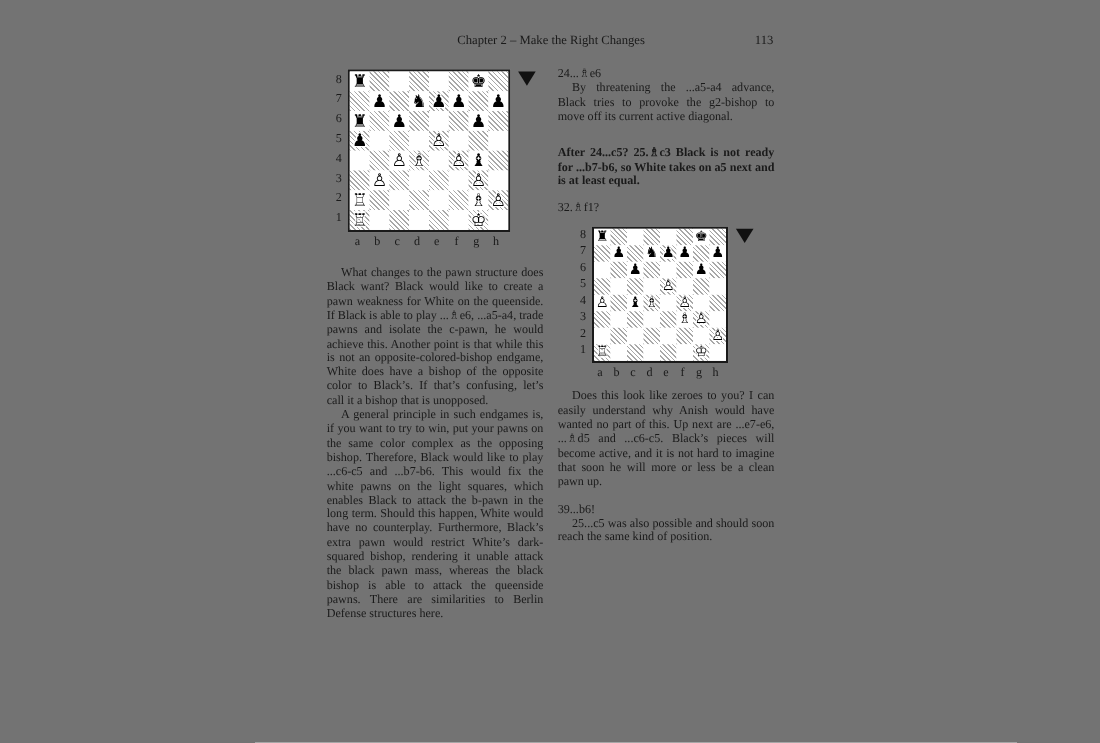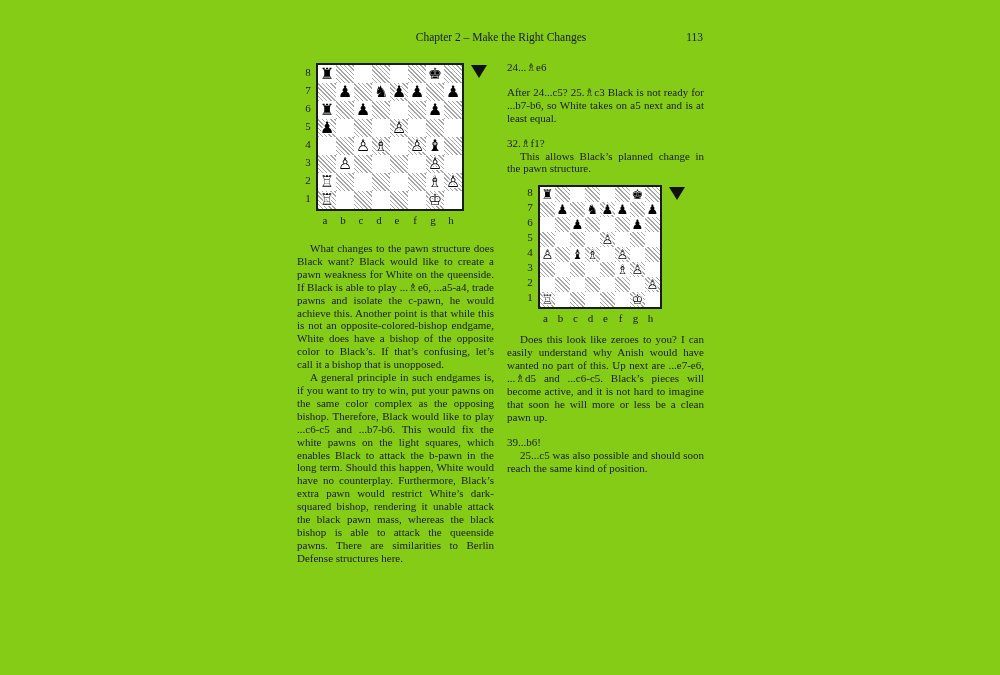--- a/index.html
+++ b/index.html
@@ -4,33 +4,33 @@
 <style>
   * { box-sizing: border-box; margin: 0; padding: 0; }
   html, body { background: #ffffff; }
   body {
     width: 1000px; height: 675px;
     font-family: "Liberation Serif", "DejaVu Serif", serif;
     color: #1a1a1a;
     position: relative;
     overflow: hidden;
   }
-  .page { position: absolute; inset: 0; background: #84cc16; }
+  .page { position: absolute; inset: 0; background: #737373; }
   .content { position: absolute; left: 297px; top: 30px; width: 408px; }
 
   
   .page-header { position: relative; width: 100%; text-align: center; font-size: 11.5px; line-height: 14px; }
   .page-number { position: absolute; right: 2px; top: 0; margin-left: 44px; }
 
   
   .columns { display: flex; gap: 13px; margin-top: 17px; }
   .col { width: 197px; font-size: 11px; line-height: 12.9px; text-align: justify; }
 
   .para { margin: 0; text-indent: 13px; }
-  .para.flush { text-indent: 0; margin-top: 12px; }
+  .para.flush { text-indent: 0; margin-top: 20px; font-weight: bold; }
   .move-heading { font-weight: normal; font-size: 11px; margin-top: 12px; }
   .move-heading.first { margin-top: 0; }
 
   
   .diagram { --sq: 18px; width: -moz-fit-content; width: fit-content; margin: 2px auto 16px auto; }
   .diagram.small { --sq: 15px; margin: 10px auto 9px auto; }
   .dia-main { display: flex; align-items: flex-start; }
   .ranks { display: flex; flex-direction: column; margin-right: 4px; }
   .rank-label { height: var(--sq); line-height: var(--sq); width: 8px; text-align: center; font-size: 11px; }
   .board { display: grid; grid-template-columns: repeat(8, var(--sq)); border: 2px solid #1a1a1a; background: #fff; }
@@ -206,23 +206,23 @@
             </div>
             <div class="indicator"></div>
           </div>
         </div>
         <p class="para">What changes to the pawn structure does Black want? Black would like to create a pawn weakness for White on the queenside. If Black is able to play ...♗e6, ...a5-a4, trade pawns and isolate the c-pawn, he would achieve this. Another point is that while this is not an opposite-colored-bishop endgame, White does have a bishop of the opposite color to Black’s. If that’s confusing, let’s call it a bishop that is unopposed.</p>
         <p class="para">A general principle in such endgames is, if you want to try to win, put your pawns on the same color complex as the opposing bishop. Therefore, Black would like to play ...c6-c5 and ...b7-b6. This would fix the white pawns on the light squares, which enables Black to attack the b-pawn in the long term. Should this happen, White would have no counterplay. Furthermore, Black’s extra pawn would restrict White’s dark-squared bishop, rendering it unable attack the black pawn mass, whereas the black bishop is able to attack the queenside pawns. There are similarities to Berlin Defense structures here.</p>
       </div>
 
       <div class="col">
         <p class="move-heading first">24...♗e6</p>
+        <p class="para">By threatening the ...a5-a4 advance, Black tries to provoke the g2-bishop to move off its current active diagonal.</p>
         <p class="para flush">After 24...c5? 25.♗c3 Black is not ready for ...b7-b6, so White takes on a5 next and is at least equal.</p>
         <p class="move-heading">32.♗f1?</p>
-        <p class="para">This allows Black’s planned change in the pawn structure.</p>
         <div class="diagram small">
           <div class="dia-main">
             <div class="ranks">
                 <div class="rank-label">8</div>
                 <div class="rank-label">7</div>
                 <div class="rank-label">6</div>
                 <div class="rank-label">5</div>
                 <div class="rank-label">4</div>
                 <div class="rank-label">3</div>
                 <div class="rank-label">2</div>

